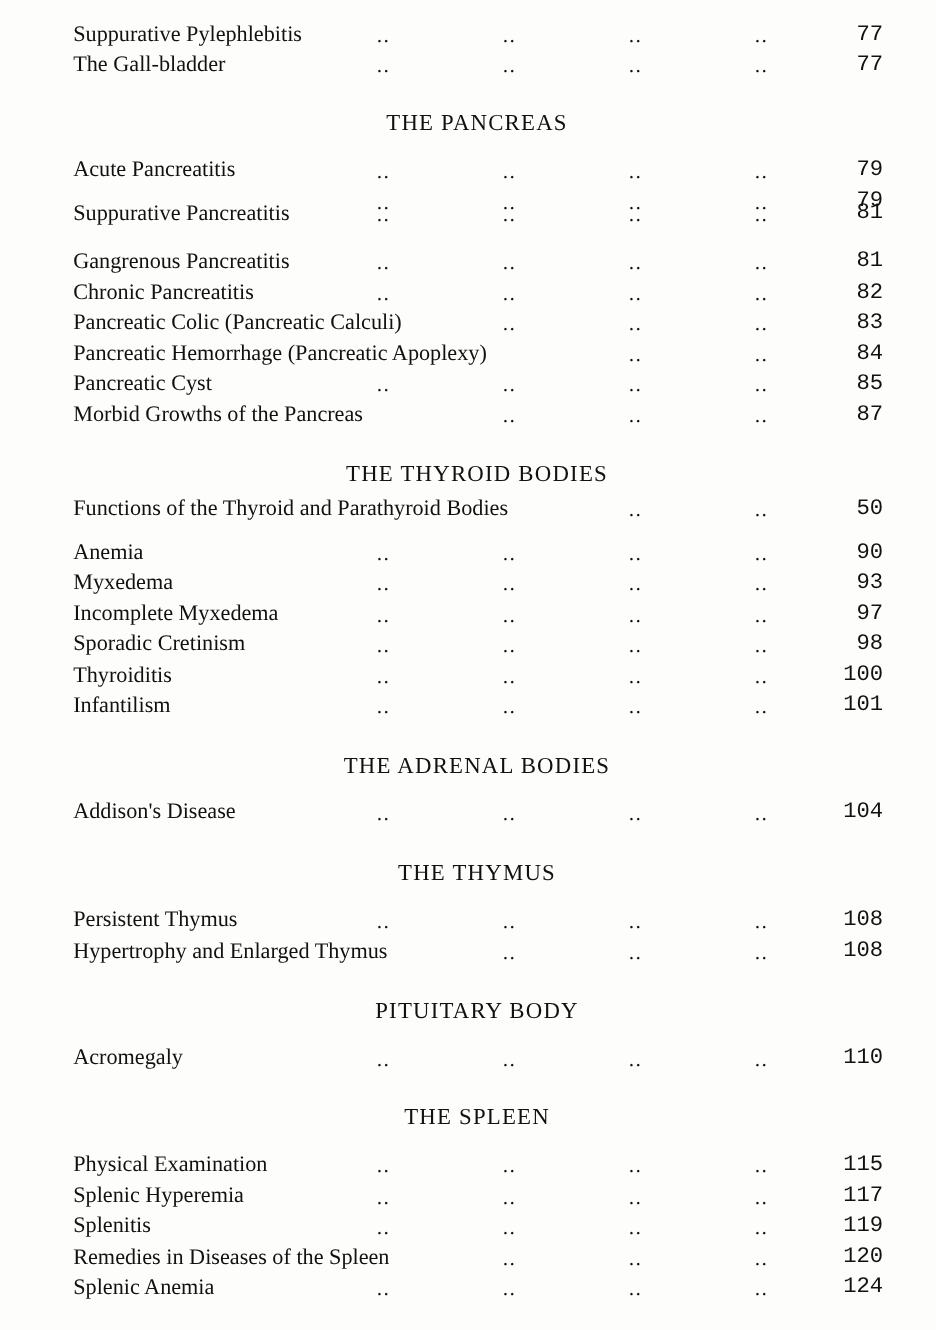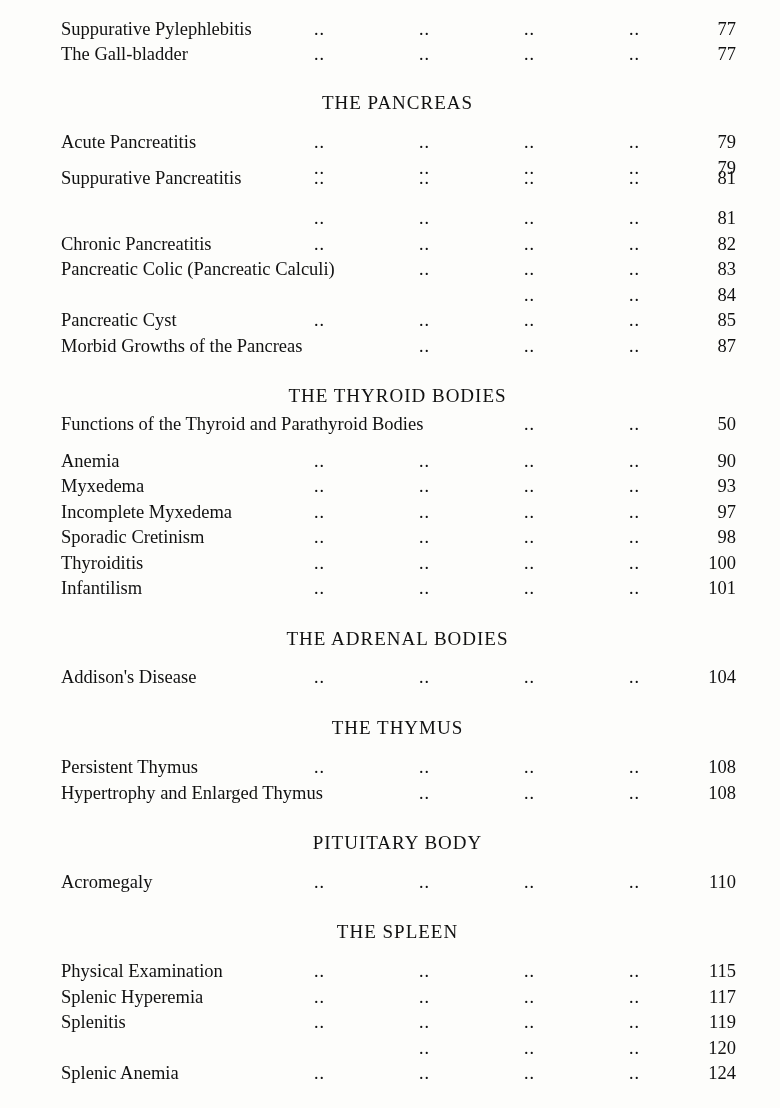--- a/index.html
+++ b/index.html
@@ -1,21 +1,21 @@
 <!DOCTYPE html>
 <html><head>
 <meta charset="utf-8">
 <style>
   html,body{margin:0;padding:0;background:#fdfdfb;}
   body{width:780px;height:1108px;position:relative;overflow:hidden;font-family:"Liberation Serif","DejaVu Serif",serif;color:#111;}
   .page{position:absolute;left:0;top:0;width:632px;height:1108px;}
   .row{position:absolute;left:61px;width:675px;height:24px;font-size:18.5px;line-height:24px;}
   .row .title{position:absolute;left:0;top:0;white-space:nowrap;}
   .row .dot{position:absolute;top:0;font-size:18px;letter-spacing:1px;}
-  .row .pg{position:absolute;right:0;top:0;text-align:left;}
+  .row .pg{position:absolute;right:0;top:0;text-align:left;font-family:Liberation Mono, monospace;}
   .head{position:absolute;left:0;width:795px;text-align:center;font-size:19px;letter-spacing:1px;line-height:24px;}
 </style>
 </head>
 <body>
 
 <div class="page">
 
   <div class="row" style="top:17px">
     <span class="title">Suppurative Pylephlebitis</span>
     <span class="dot" style="left:253px">..</span>
@@ -51,20 +51,21 @@
   </div>
   <div class="row" style="top:166px">
     <span class="title">Suppurative Pancreatitis</span>
     <span class="dot" style="left:253px">..</span>
     <span class="dot" style="left:358px">..</span>
     <span class="dot" style="left:463px">..</span>
     <span class="dot" style="left:568px">..</span>
     <span class="pg">81</span>
   </div>
   <div class="row" style="top:206px">
+    <span class="title">Gangrenous Pancreatitis</span>
     <span class="dot" style="left:253px">..</span>
     <span class="dot" style="left:358px">..</span>
     <span class="dot" style="left:463px">..</span>
     <span class="dot" style="left:568px">..</span>
     <span class="pg">81</span>
   </div>
   <div class="row" style="top:232px">
     <span class="title">Chronic Pancreatitis</span>
     <span class="dot" style="left:253px">..</span>
     <span class="dot" style="left:358px">..</span>
@@ -73,20 +74,21 @@
     <span class="pg">82</span>
   </div>
   <div class="row" style="top:257px">
     <span class="title">Pancreatic Colic (Pancreatic Calculi)</span>
     <span class="dot" style="left:358px">..</span>
     <span class="dot" style="left:463px">..</span>
     <span class="dot" style="left:568px">..</span>
     <span class="pg">83</span>
   </div>
   <div class="row" style="top:283px">
+    <span class="title">Pancreatic Hemorrhage (Pancreatic Apoplexy)</span>
     <span class="dot" style="left:463px">..</span>
     <span class="dot" style="left:568px">..</span>
     <span class="pg">84</span>
   </div>
   <div class="row" style="top:308px">
     <span class="title">Pancreatic Cyst</span>
     <span class="dot" style="left:253px">..</span>
     <span class="dot" style="left:358px">..</span>
     <span class="dot" style="left:463px">..</span>
     <span class="dot" style="left:568px">..</span>
@@ -212,20 +214,21 @@
   </div>
   <div class="row" style="top:1010px">
     <span class="title">Splenitis</span>
     <span class="dot" style="left:253px">..</span>
     <span class="dot" style="left:358px">..</span>
     <span class="dot" style="left:463px">..</span>
     <span class="dot" style="left:568px">..</span>
     <span class="pg">119</span>
   </div>
   <div class="row" style="top:1036px">
+    <span class="title">Remedies in Diseases of the Spleen</span>
     <span class="dot" style="left:358px">..</span>
     <span class="dot" style="left:463px">..</span>
     <span class="dot" style="left:568px">..</span>
     <span class="pg">120</span>
   </div>
   <div class="row" style="top:1061px">
     <span class="title">Splenic Anemia</span>
     <span class="dot" style="left:253px">..</span>
     <span class="dot" style="left:358px">..</span>
     <span class="dot" style="left:463px">..</span>

